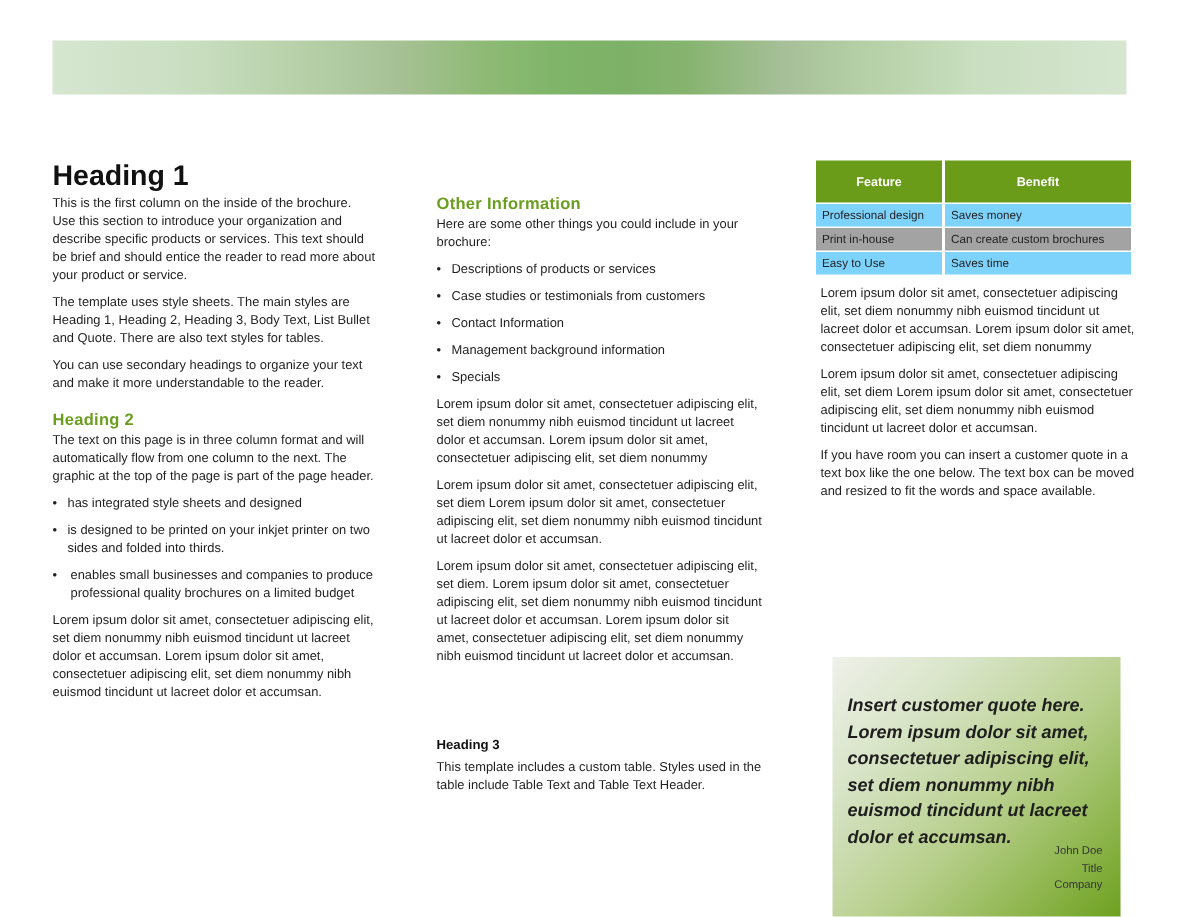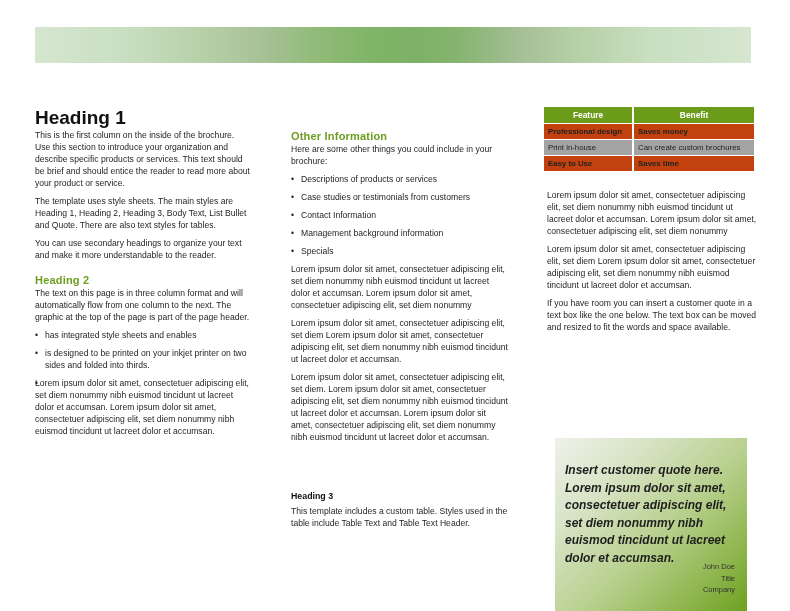--- a/index.html
+++ b/index.html
@@ -26,23 +26,23 @@
 
     .h2 { font-size: 11px; font-weight: bold; color: #6b9e1f; letter-spacing: 0.2px; margin-bottom: 1px; }
     .h3 { font-size: 8.8px; font-weight: bold; color: #111; margin-bottom: 4px; margin-top: 48px; }
 
     ul { list-style: none; }
     ul li { position: relative; padding-left: 10px; margin-bottom: 6px; }
     ul li .bullet { position: absolute; left: 0; top: 0; }
 
     
     .tbl { position: absolute; left: 542px; top: 106px; width: 214px; border-collapse: separate; border-spacing: 2px 1px; }
-    .tbl th { background: #6a9c1a; color: #ffffff; font-size: 8.4px; font-weight: bold; height: 16px; text-align: center; }
+    .tbl th { background: #6a9c1a; color: #ffffff; font-size: 8.4px; font-weight: bold; height: 28px; text-align: center; }
     .tbl td { font-size: 7.8px; height: 15px; padding-left: 4px; color: #222; }
-    .tbl tr.shaded td { background: #c2410c; font-weight: bold; }
+    .tbl tr.shaded td { background: #7dd3fc; }
     .tbl tr.plain td { background: #a3a3a3; }
 
     .quote-box {
       position: absolute; left: 555px; top: 406px; width: 192px; height: 181px;
       background: linear-gradient(135deg, #eef1ea 0%, #d8e4c7 25%, #b7cf8c 55%, #8db54c 80%, #6a9e1a 100%);
       margin-top: 32px;
     }
     .quote-text { position: absolute; left: 10px; top: 24px; width: 178px; font-size: 12px; line-height: 17.5px; font-weight: bold; font-style: italic; color: #1e1e1e; }
     .quote-sig { position: absolute; right: 12px; top: 123px; text-align: right; font-size: 7.5px; line-height: 11.5px; color: #333; }
   </style>
@@ -53,23 +53,23 @@
 
 <div class="h1">Heading 1</div>
 
 <div class="col col1" style="top:129px;">
   <p>This is the first column on the inside of the brochure. Use this section to introduce your organization and describe specific products or services. This text should be brief and should entice the reader to read more about your product or service.</p>
   <p>The template uses style sheets. The main styles are Heading 1, Heading 2, Heading 3, Body Text, List Bullet and Quote. There are also text styles for tables.</p>
   <p style="margin-bottom:13px;">You can use secondary headings to organize your text and make it more understandable to the reader.</p>
   <div class="h2">Heading 2</div>
   <p>The text on this page is in three column format and will automatically flow from one column to the next. The graphic at the top of the page is part of the page header.</p>
   <ul>
-    <li><span class="bullet">•</span><span>has integrated style sheets and enables</span></li>
+    <li><span class="bullet">•</span><span>has integrated style sheets and designed</span></li>
     <li><span class="bullet">•</span><span>is designed to be printed on your inkjet printer on two sides and folded into thirds.</span></li>
-    <li style="padding-left:12px;"><span class="bullet">•</span></li>
+    <li style="padding-left:12px;"><span class="bullet">•</span><span>enables small businesses and companies to produce professional quality brochures on a limited budget</span></li>
   </ul>
   <p>Lorem ipsum dolor sit amet, consectetuer adipiscing elit, set diem nonummy nibh euismod tincidunt ut lacreet dolor et accumsan. Lorem ipsum dolor sit amet, consectetuer adipiscing elit, set diem nonummy nibh euismod tincidunt ut lacreet dolor et accumsan.</p>
 </div>
 
 <div class="col col2" style="top:130px;">
   <div class="h2">Other Information</div>
   <p>Here are some other things you could include in your brochure:</p>
   <ul>
     <li><span class="bullet">•</span><span>Descriptions of products or services</span></li>
     <li><span class="bullet">•</span><span>Case studies or testimonials from customers</span></li>

